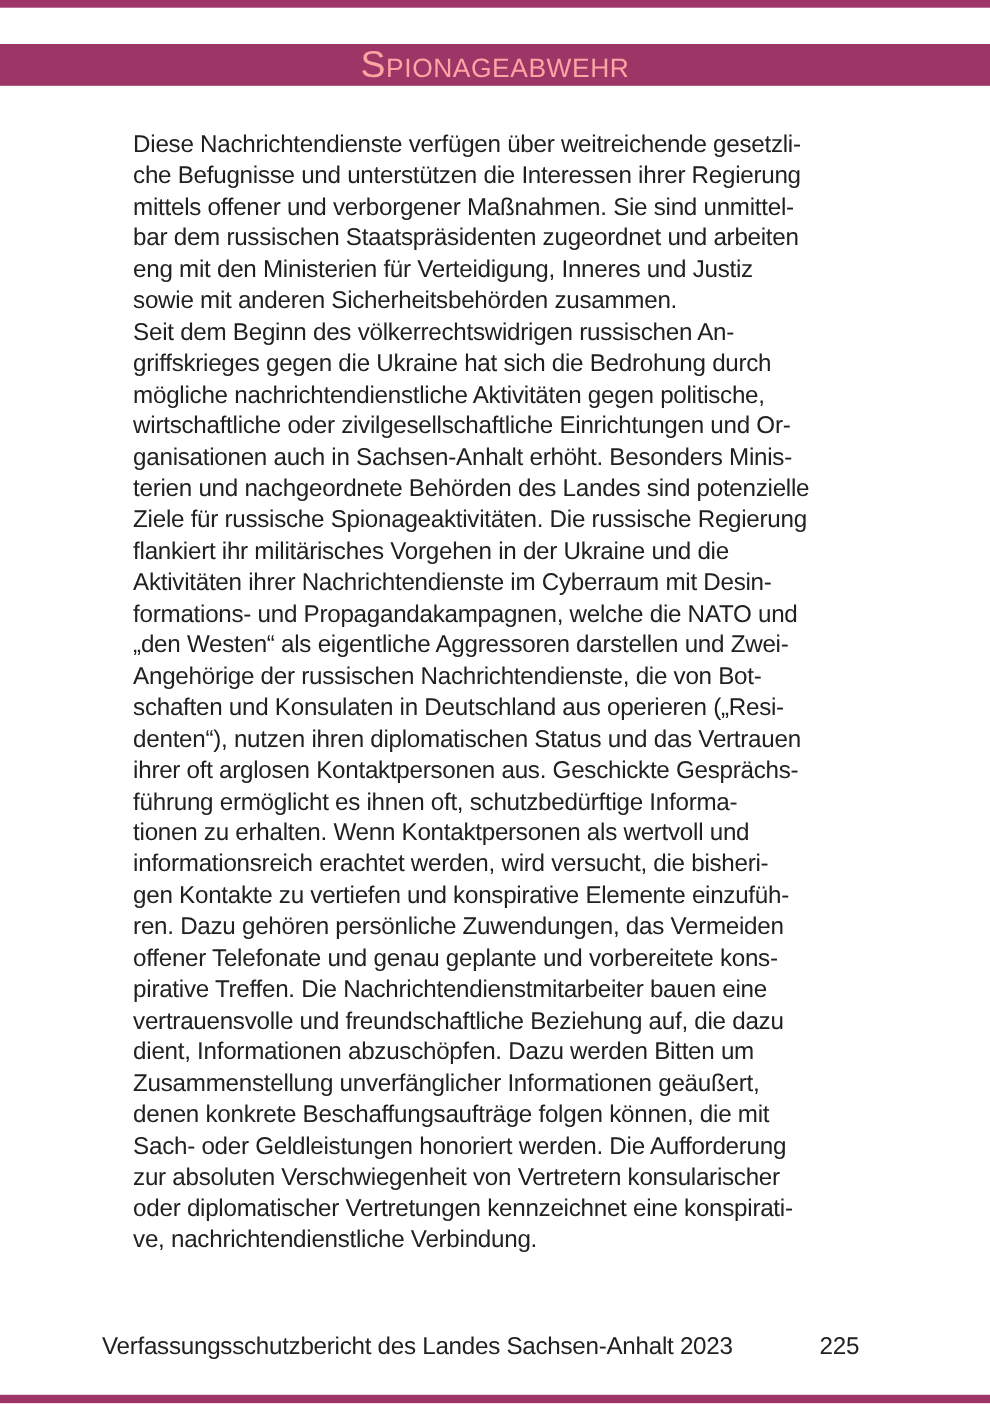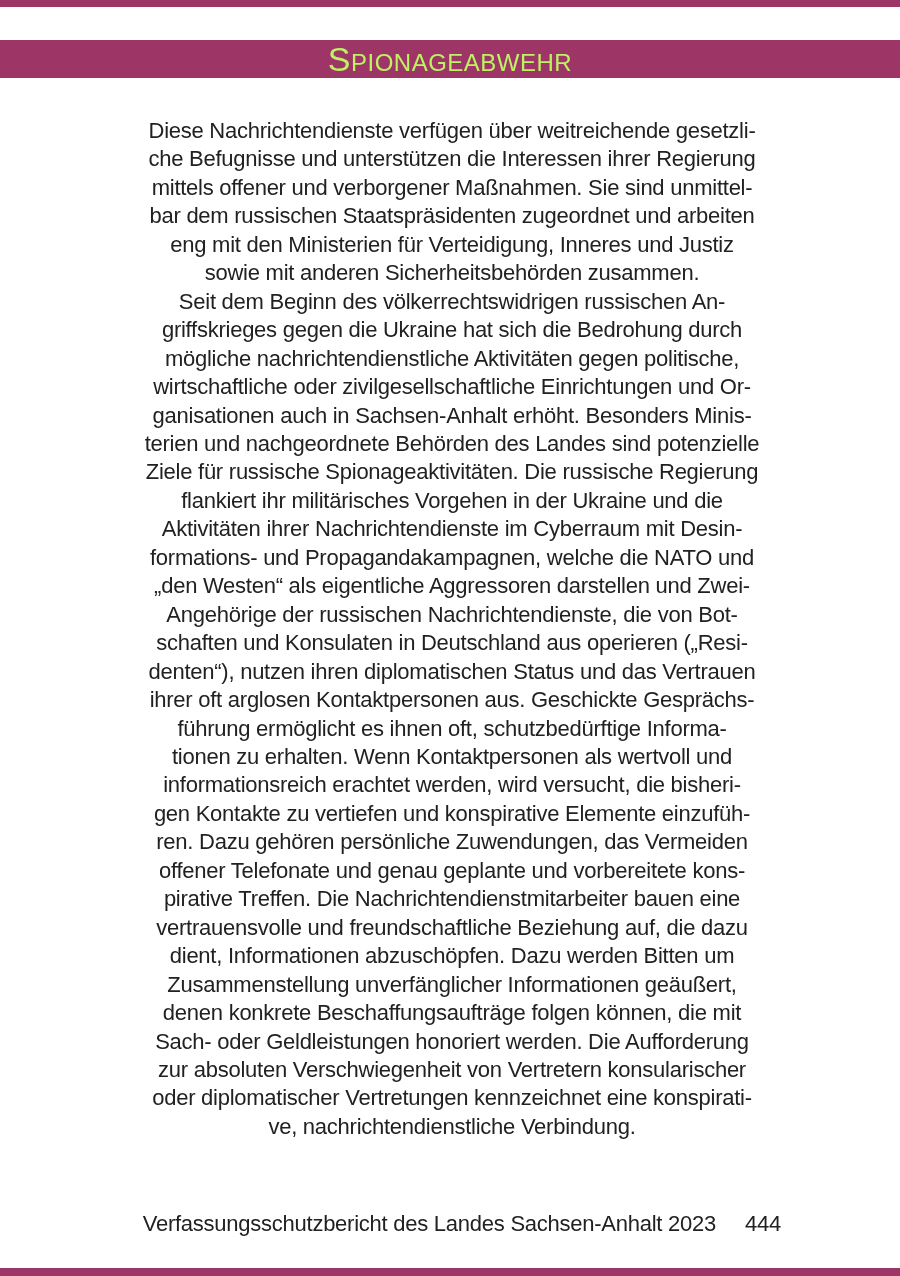--- a/index.html
+++ b/index.html
@@ -29,53 +29,53 @@
     top: 40px;
     left: 0;
     right: 0;
     height: 38px;
     background: var(--accent, #9e3567);
     display: flex;
     justify-content: center;
     align-items: center;
   }
   #chapter-bar .title {
-    color: #bef264;
+    color: #fca5a5;
     white-space: nowrap;
     letter-spacing: 0.5px;
   }
   #chapter-bar .title .initial {
     font-size: 34px;
     line-height: 1;
   }
   #chapter-bar .title .rest {
     font-size: 24px;
     line-height: 1;
   }
   #body-text {
     position: absolute;
     top: 117px;
     left: 121px;
     width: 662px;
     font-size: 22px;
     line-height: 28.45px;
     letter-spacing: -0.25px;
-    text-align: center;
+    text-align: left;
   }
   #body-text p {
     margin: 0;
     white-space: pre-line;
   }
   #page-footer {
     position: absolute;
     top: 1210px;
     right: 119px;
     display: flex;
     align-items: flex-start;
-    gap: 29px;
+    gap: 79px;
     font-size: 22px;
     line-height: 28px;
     letter-spacing: -0.25px;
   }
 </style>
 </head>
 <body>
 
 <div id="page">
 
@@ -119,18 +119,18 @@
 Zusammenstellung unverfänglicher Informationen geäußert,
 denen konkrete Beschaffungsaufträge folgen können, die mit
 Sach- oder Geldleistungen honoriert werden. Die Aufforderung
 zur absoluten Verschwiegenheit von Vertretern konsularischer
 oder diplomatischer Vertretungen kennzeichnet eine konspirati-
 ve, nachrichtendienstliche Verbindung.</p>
   </div>
 
   <div id="page-footer">
     <span>Verfassungsschutzbericht des Landes Sachsen-Anhalt 2023</span>
-    <span>444</span>
+    <span>225</span>
   </div>
 
   <div id="bottom-strip" class="accent-strip"></div>
 
 </div>
 
 </body></html>

